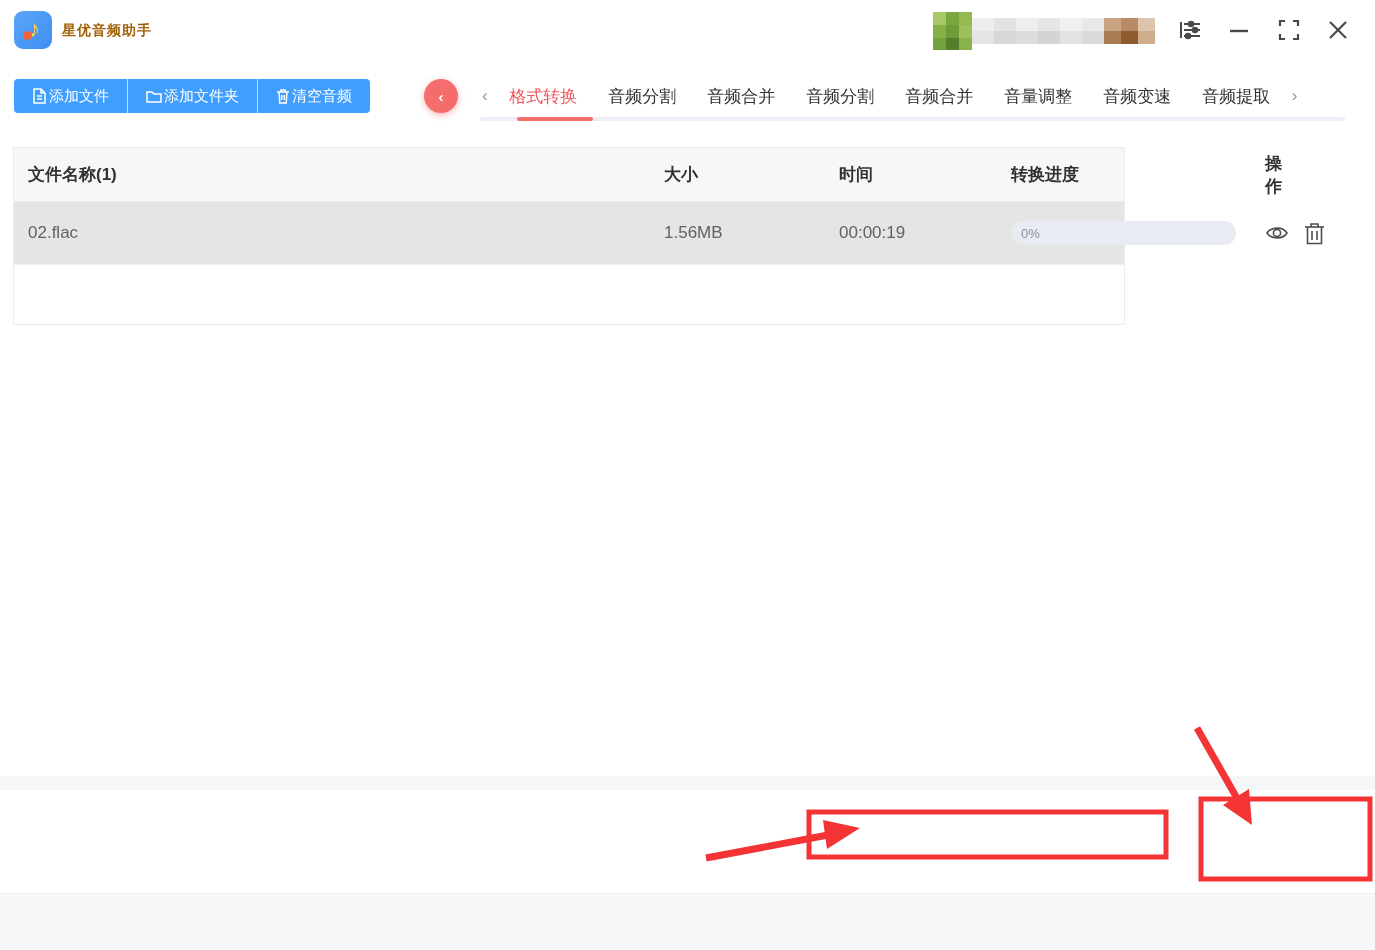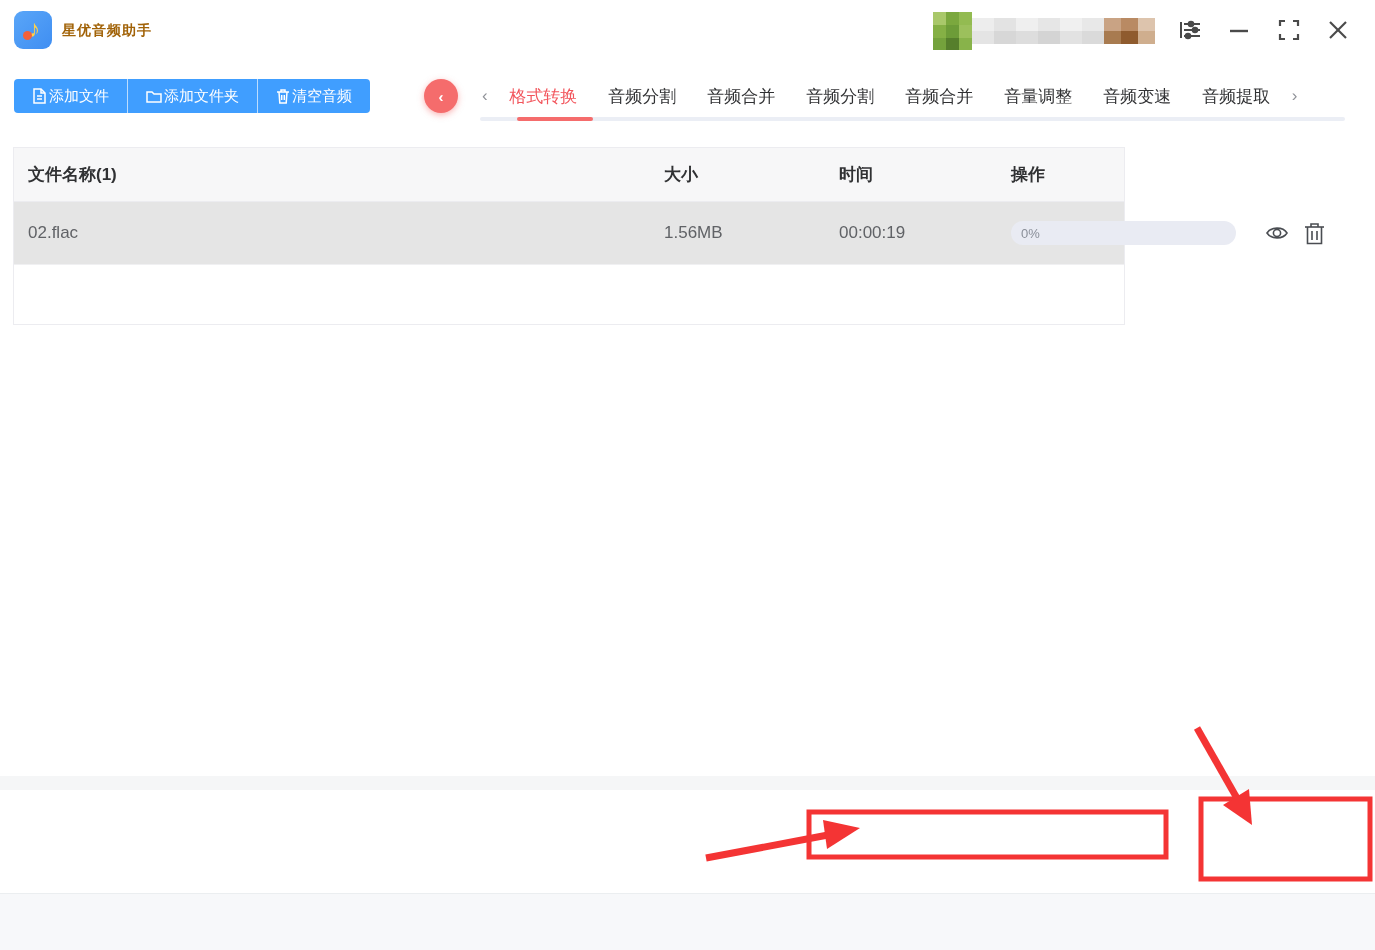--- a/index.html
+++ b/index.html
@@ -175,20 +175,21 @@
 </div>
 <div class="tab-track">
   <span class="seg"></span>
 </div>
 
 <div class="table">
   <div class="trow thead">
     <div>文件名称(1)</div>
     <div>大小</div>
     <div>时间</div>
+    <div>转换进度</div>
     <div>操作</div>
   </div>
   <div class="trow tbody-row">
     <div>02.flac</div>
     <div>1.56MB</div>
     <div>00:00:19</div>
     <div>
       <div class="progress-pill">
         <span>0%</span>
       </div>

